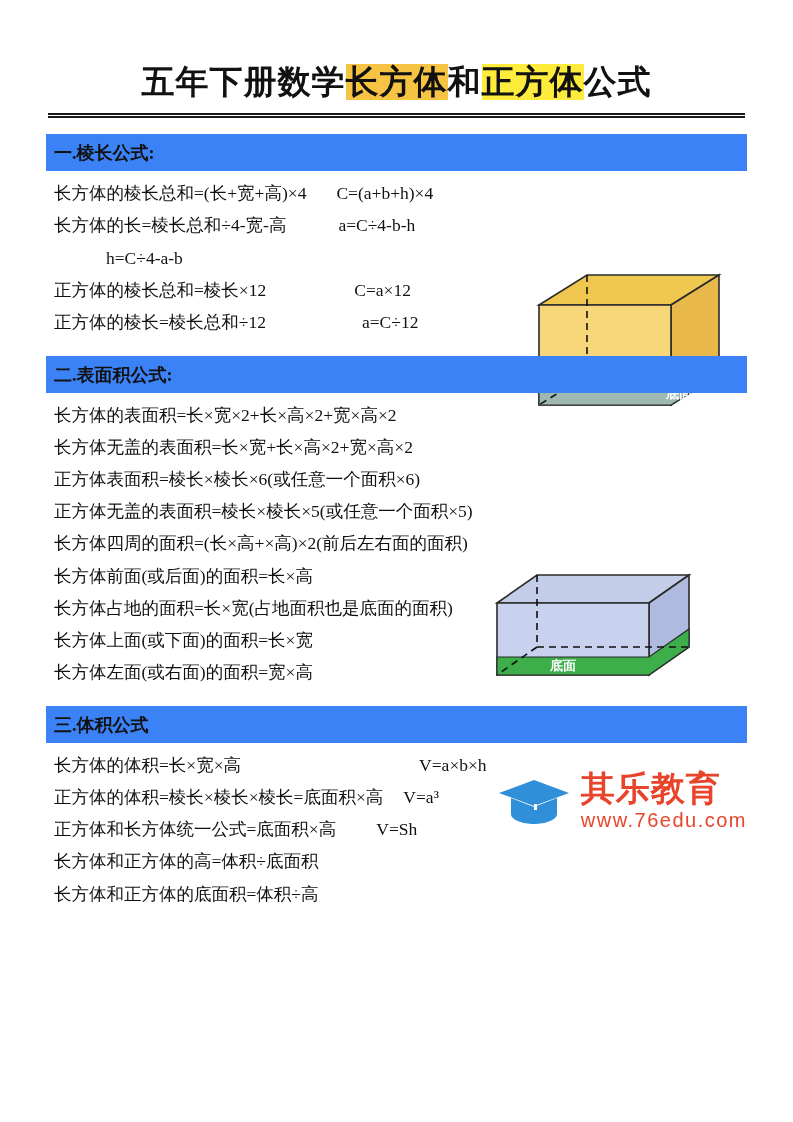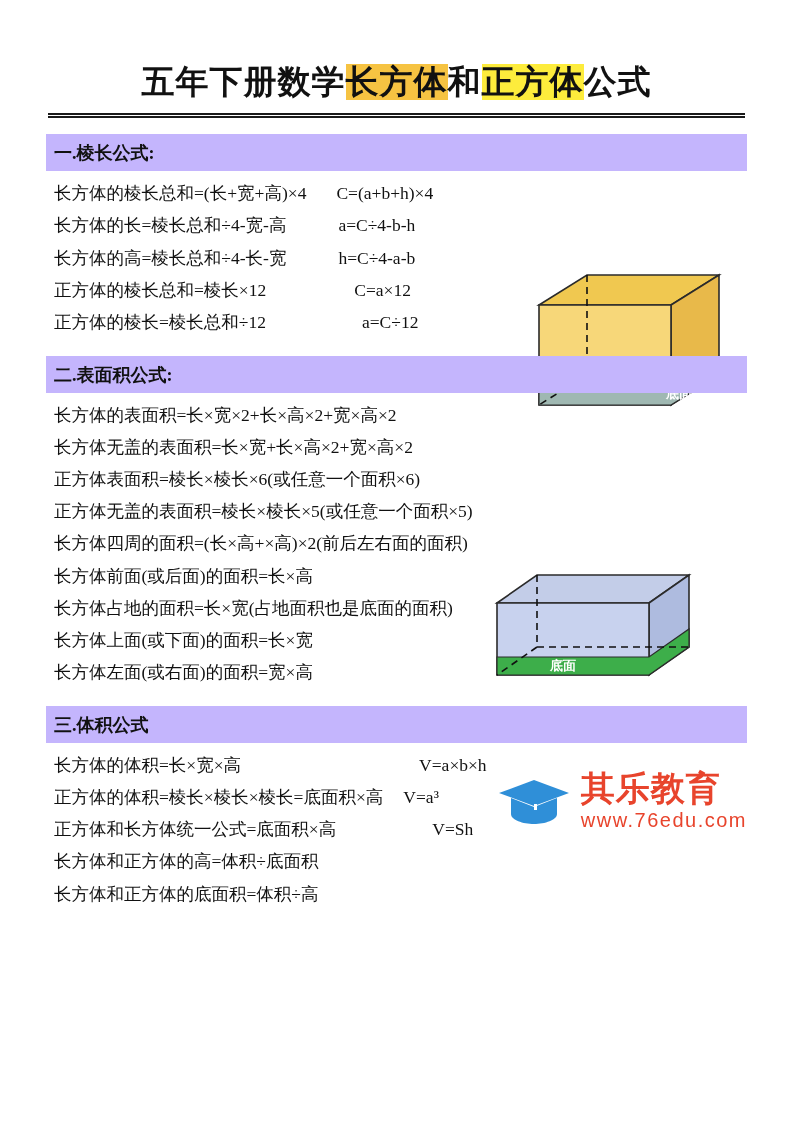--- a/index.html
+++ b/index.html
@@ -35,21 +35,21 @@
   .title .hl-yellow { background: #fdec3c; }
   .title-rule {
     margin: 10px 2px 0 2px;
     border-top: 2px solid #1a1a1a;
     border-bottom: 2px solid #1a1a1a;
     height: 5px;
   }
   
   .section { position: relative; }
   .section-head {
-    background: #c4b5fd;
+    background: #3b82f6;
     font-size: 18px;
     font-weight: bold;
     padding: 7px 8px 6px 8px;
     margin-top: 16px;
     color: #111;
   }
   .section:first-of-type .section-head { margin-top: 22px; }
   .rows { padding: 6px 0 2px 0; position: relative; }
   .row {
     display: flex;
@@ -128,21 +128,20 @@
     <div class="rows">
       <div class="row c1">
         <span class="cn">长方体的棱长总和=(长+宽+高)×4</span>
         <span class="formula">C=(a+b+h)×4</span>
       </div>
       <div class="row c2">
         <span class="cn">长方体的长=棱长总和÷4-宽-高</span>
         <span class="formula">a=C÷4-b-h</span>
       </div>
       <div class="row c2">
-        <span class="cn">长方体的高=棱长总和÷4-长-宽</span>
         <span class="formula">h=C÷4-a-b</span>
       </div>
       <div class="row" style="padding-left:8px">
         <span class="cn">正方体的棱长总和=棱长×12</span>
         <span class="formula" style="margin-left:88px">C=a×12</span>
       </div>
       <div class="row" style="padding-left:8px">
         <span class="cn">正方体的棱长=棱长总和÷12</span>
         <span class="formula" style="margin-left:96px">a=C÷12</span>
       </div>
@@ -220,21 +219,21 @@
       <div class="row">
         <span class="cn">长方体的体积=长×宽×高</span>
         <span class="formula" style="margin-left:178px">V=a×b×h</span>
       </div>
       <div class="row">
         <span class="cn">正方体的体积=棱长×棱长×棱长=底面积×高</span>
         <span class="formula" style="margin-left:20px">V=a³</span>
       </div>
       <div class="row">
         <span class="cn">正方体和长方体统一公式=底面积×高</span>
-        <span class="formula" style="margin-left:96px">V=Sh</span>
+        <span class="formula" style="margin-left:40px">V=Sh</span>
       </div>
       <div class="row">
         <span class="cn">长方体和正方体的高=体积÷底面积</span>
       </div>
       <div class="row">
         <span class="cn">长方体和正方体的底面积=体积÷高</span>
       </div>
     </div>
   </div>
 

